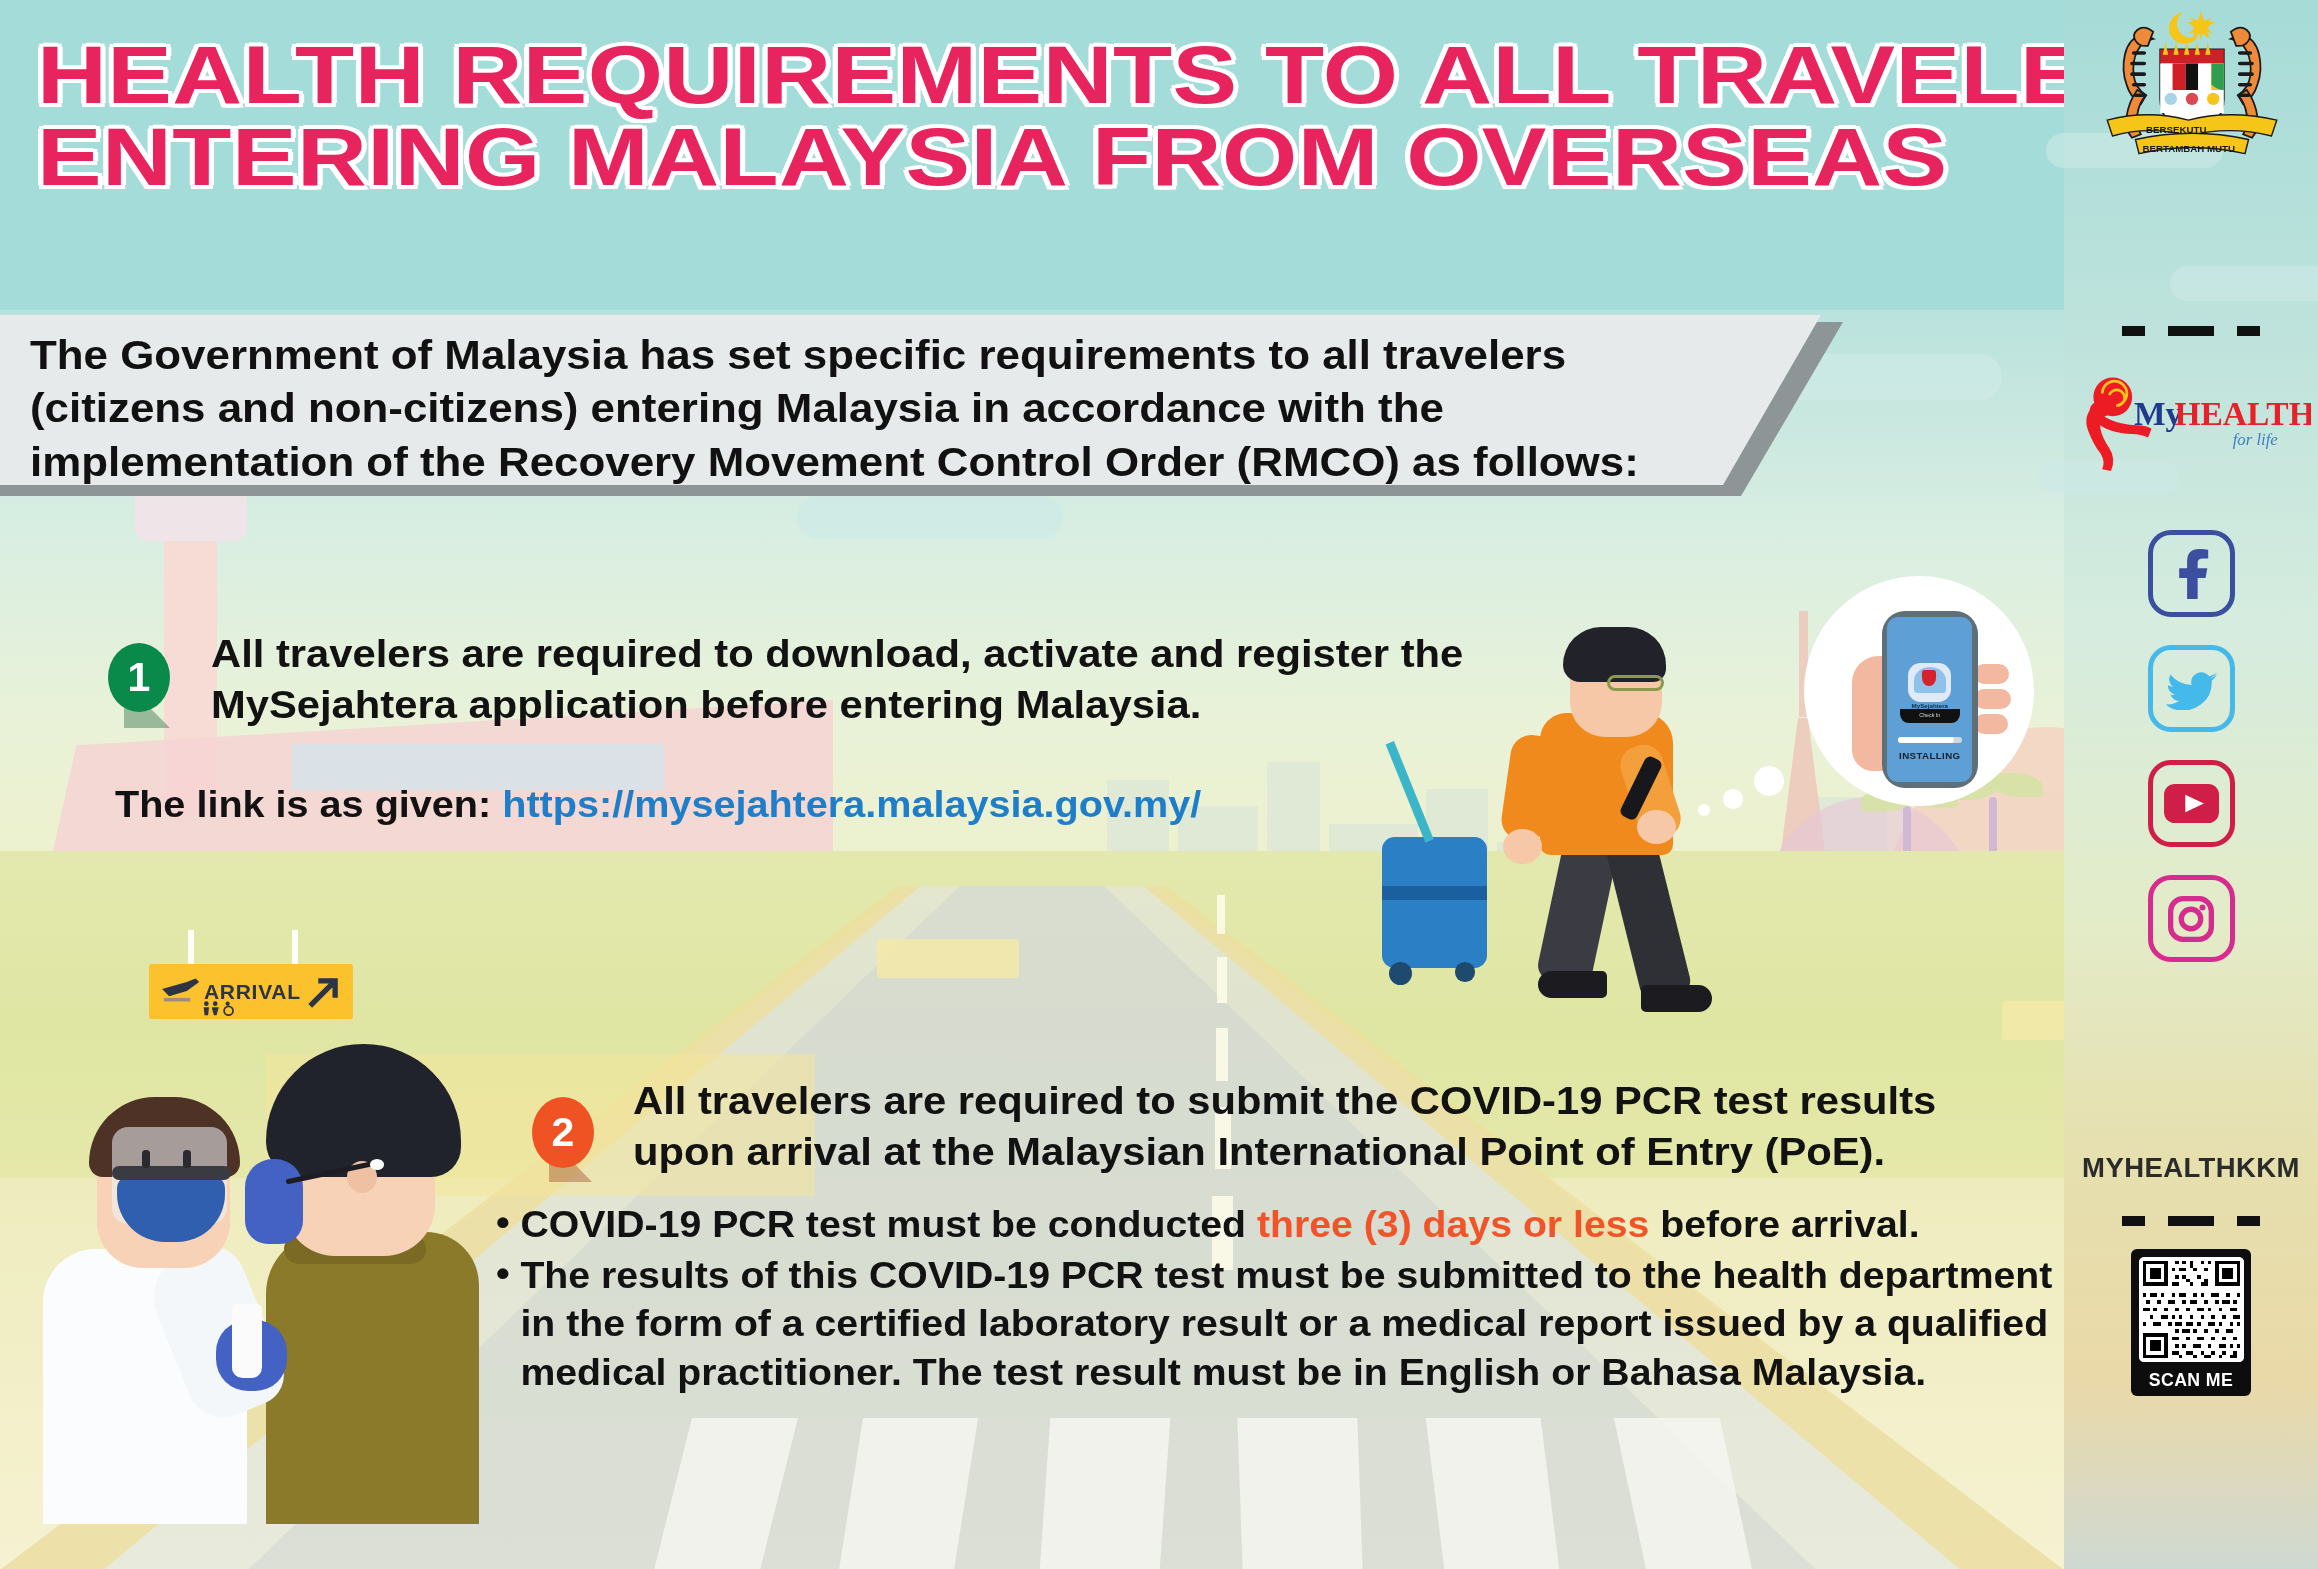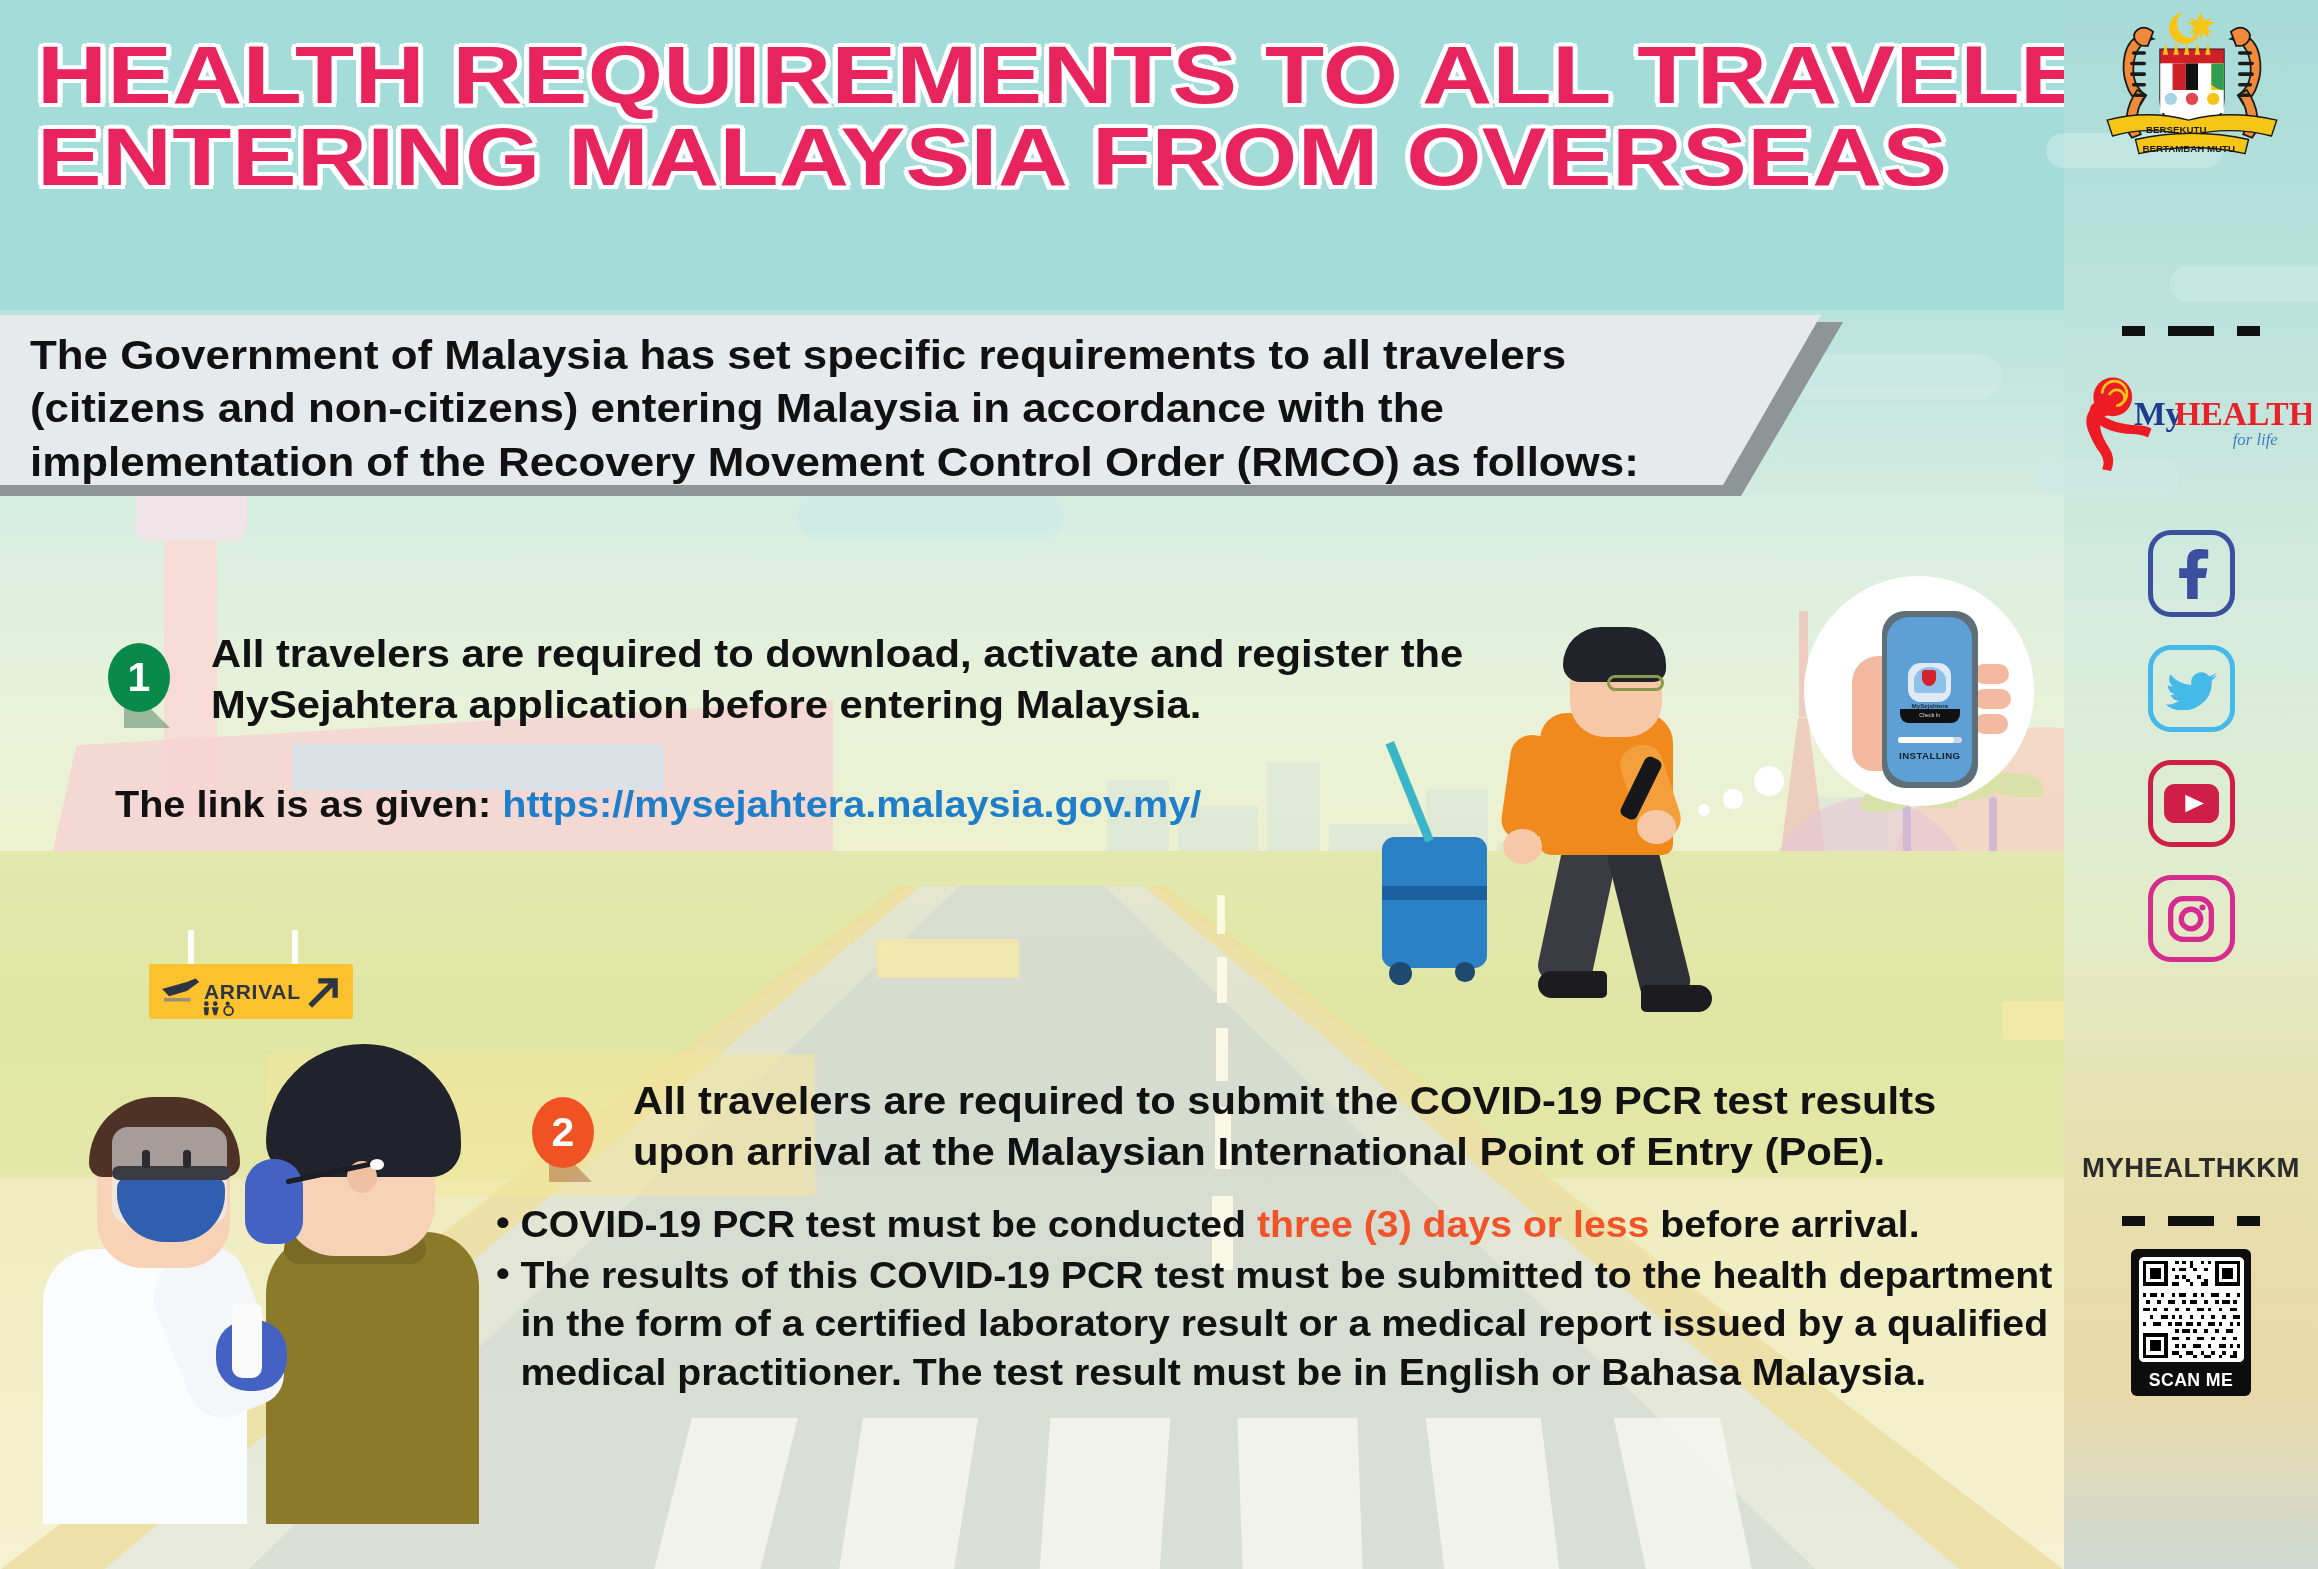--- a/index.html
+++ b/index.html
@@ -126,21 +126,21 @@
 
   
   .arrival-sign{position:absolute;left:149px;top:964px;width:204px;height:55px;
     background:#fbc22e;border-radius:2.7px;display:flex;align-items:center;}
   .arrival-pole{position:absolute;background:#fdfdfa;width:6.2px;height:35px;}
   .arr-label{font-family:"Liberation Sans",sans-serif;font-weight:bold;
     font-size:21px;color:#2d3444;letter-spacing:0.7px;margin-left:55px;}
 
   .bubble{position:absolute;border-radius:50%;background:#fff;}
   .phone{position:absolute;background:#5f6f78;border-radius:23px;}
-  .phone-screen{position:absolute;background:#5e9fd6;border-radius:22px;overflow:hidden;}
+  .phone-screen{position:absolute;background:#5e9fd6;border-radius:11px;overflow:hidden;}
   .app-icon{position:absolute;background:#dfeaf6;border-radius:12.4px;}
   .installing{position:absolute;width:100%;text-align:center;color:#16202b;
     font-size:9.7px;font-weight:bold;letter-spacing:0.4px;}
   .progress{position:absolute;background:#cfd8de;border-radius:4.4px;}
   .progress > i{display:block;height:100%;background:#fff;border-radius:4.4px;}
 
   .person{position:absolute;}
   .shape{position:absolute;}
 </style>
 </head>

